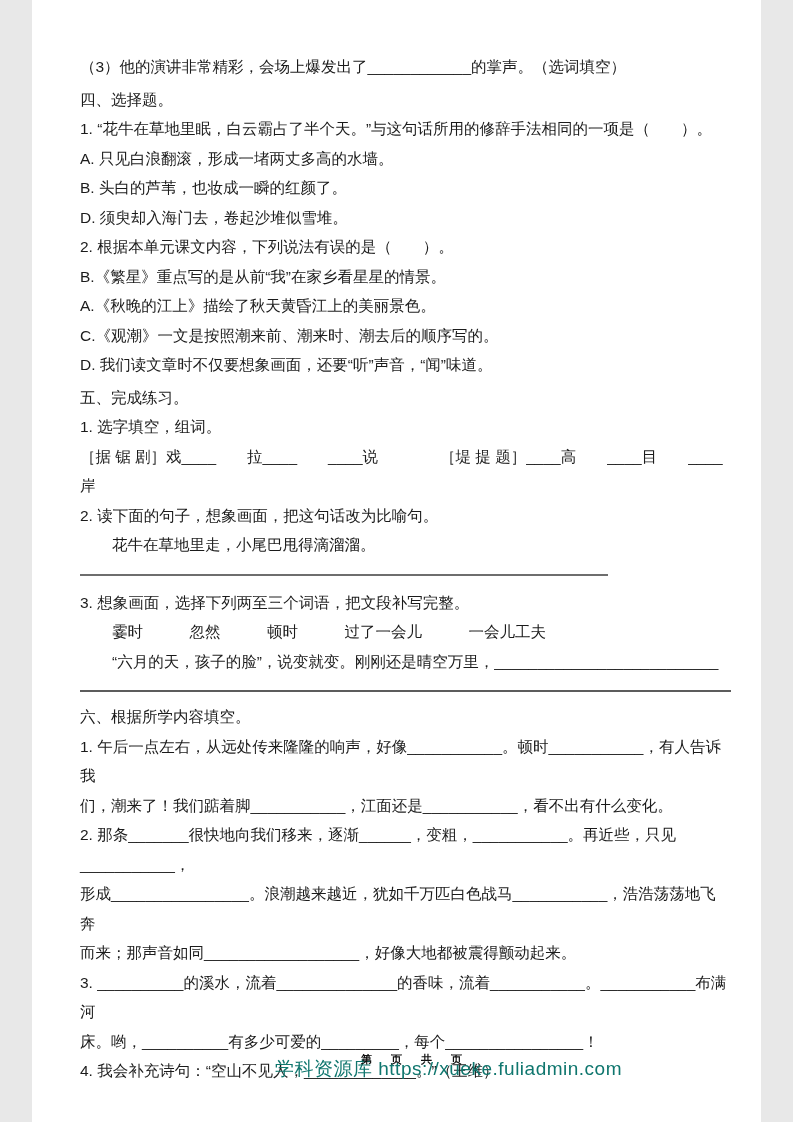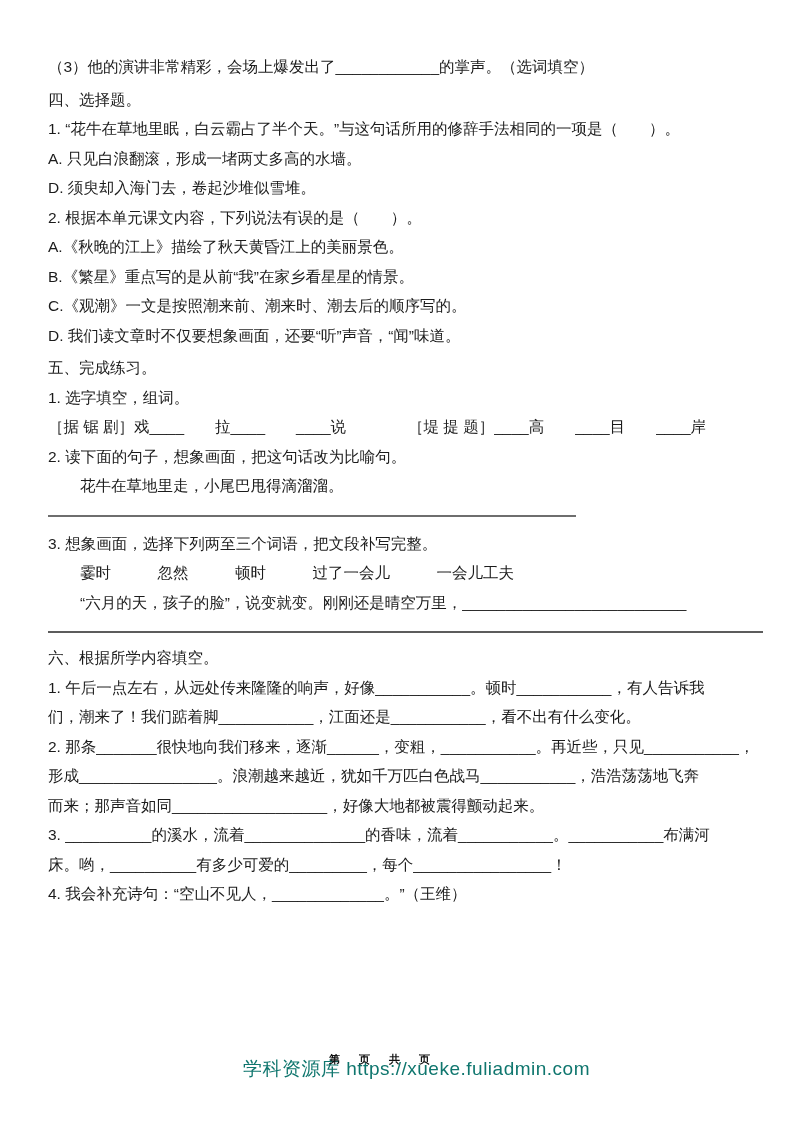--- a/index.html
+++ b/index.html
@@ -1,18 +1,18 @@
 <!DOCTYPE html>
 <html><head>
 <meta charset="utf-8">
 <style>
   html, body { margin:0; padding:0; background:#e8e8e8; }
   .page {
     position:relative;
-    width:793px; height:1122px;
+    width:729px; height:1122px;
     margin:0 auto;
     background:#ffffff;
     font-family:"Liberation Sans","DejaVu Sans",sans-serif;
     color:#1b1b1b;
     overflow:hidden;
   }
   .content {
     position:absolute;
     left:48px; right:30px; top:52px;
     font-size:15.5px;
@@ -55,24 +55,25 @@
 <body>
 
 <div class="page">
   <div class="content">
 
     <div class="line">（3）他的演讲非常精彩，会场上爆发出了____________的掌声。（选词填空）</div>
 
     <div class="line heading">四、选择题。</div>
     <div class="line">1. “花牛在草地里眠，白云霸占了半个天。”与这句话所用的修辞手法相同的一项是（　　）。</div>
     <div class="line">A. 只见白浪翻滚，形成一堵两丈多高的水墙。</div>
+    <div class="line">B. 头白的芦苇，也妆成一瞬的红颜了。</div>
     <div class="line">D. 须臾却入海门去，卷起沙堆似雪堆。</div>
     <div class="line">2. 根据本单元课文内容，下列说法有误的是（　　）。</div>
+    <div class="line">B.《繁星》重点写的是从前“我”在家乡看星星的情景。</div>
     <div class="line">A.《秋晚的江上》描绘了秋天黄昏江上的美丽景色。</div>
-    <div class="line">B.《繁星》重点写的是从前“我”在家乡看星星的情景。</div>
     <div class="line">C.《观潮》一文是按照潮来前、潮来时、潮去后的顺序写的。</div>
     <div class="line">D. 我们读文章时不仅要想象画面，还要“听”声音，“闻”味道。</div>
 
     <div class="line heading">五、完成练习。</div>
     <div class="line">1. 选字填空，组词。</div>
     <div class="line">［据 锯 剧］戏____　　拉____　　____说　　　　［堤 提 题］____高　　____目　　____岸</div>
     <div class="line">2. 读下面的句子，想象画面，把这句话改为比喻句。</div>
     <div class="line indent">花牛在草地里走，小尾巴甩得滴溜溜。</div>
     <hr class="rule-half">
     <div class="line">3. 想象画面，选择下列两至三个词语，把文段补写完整。</div>

